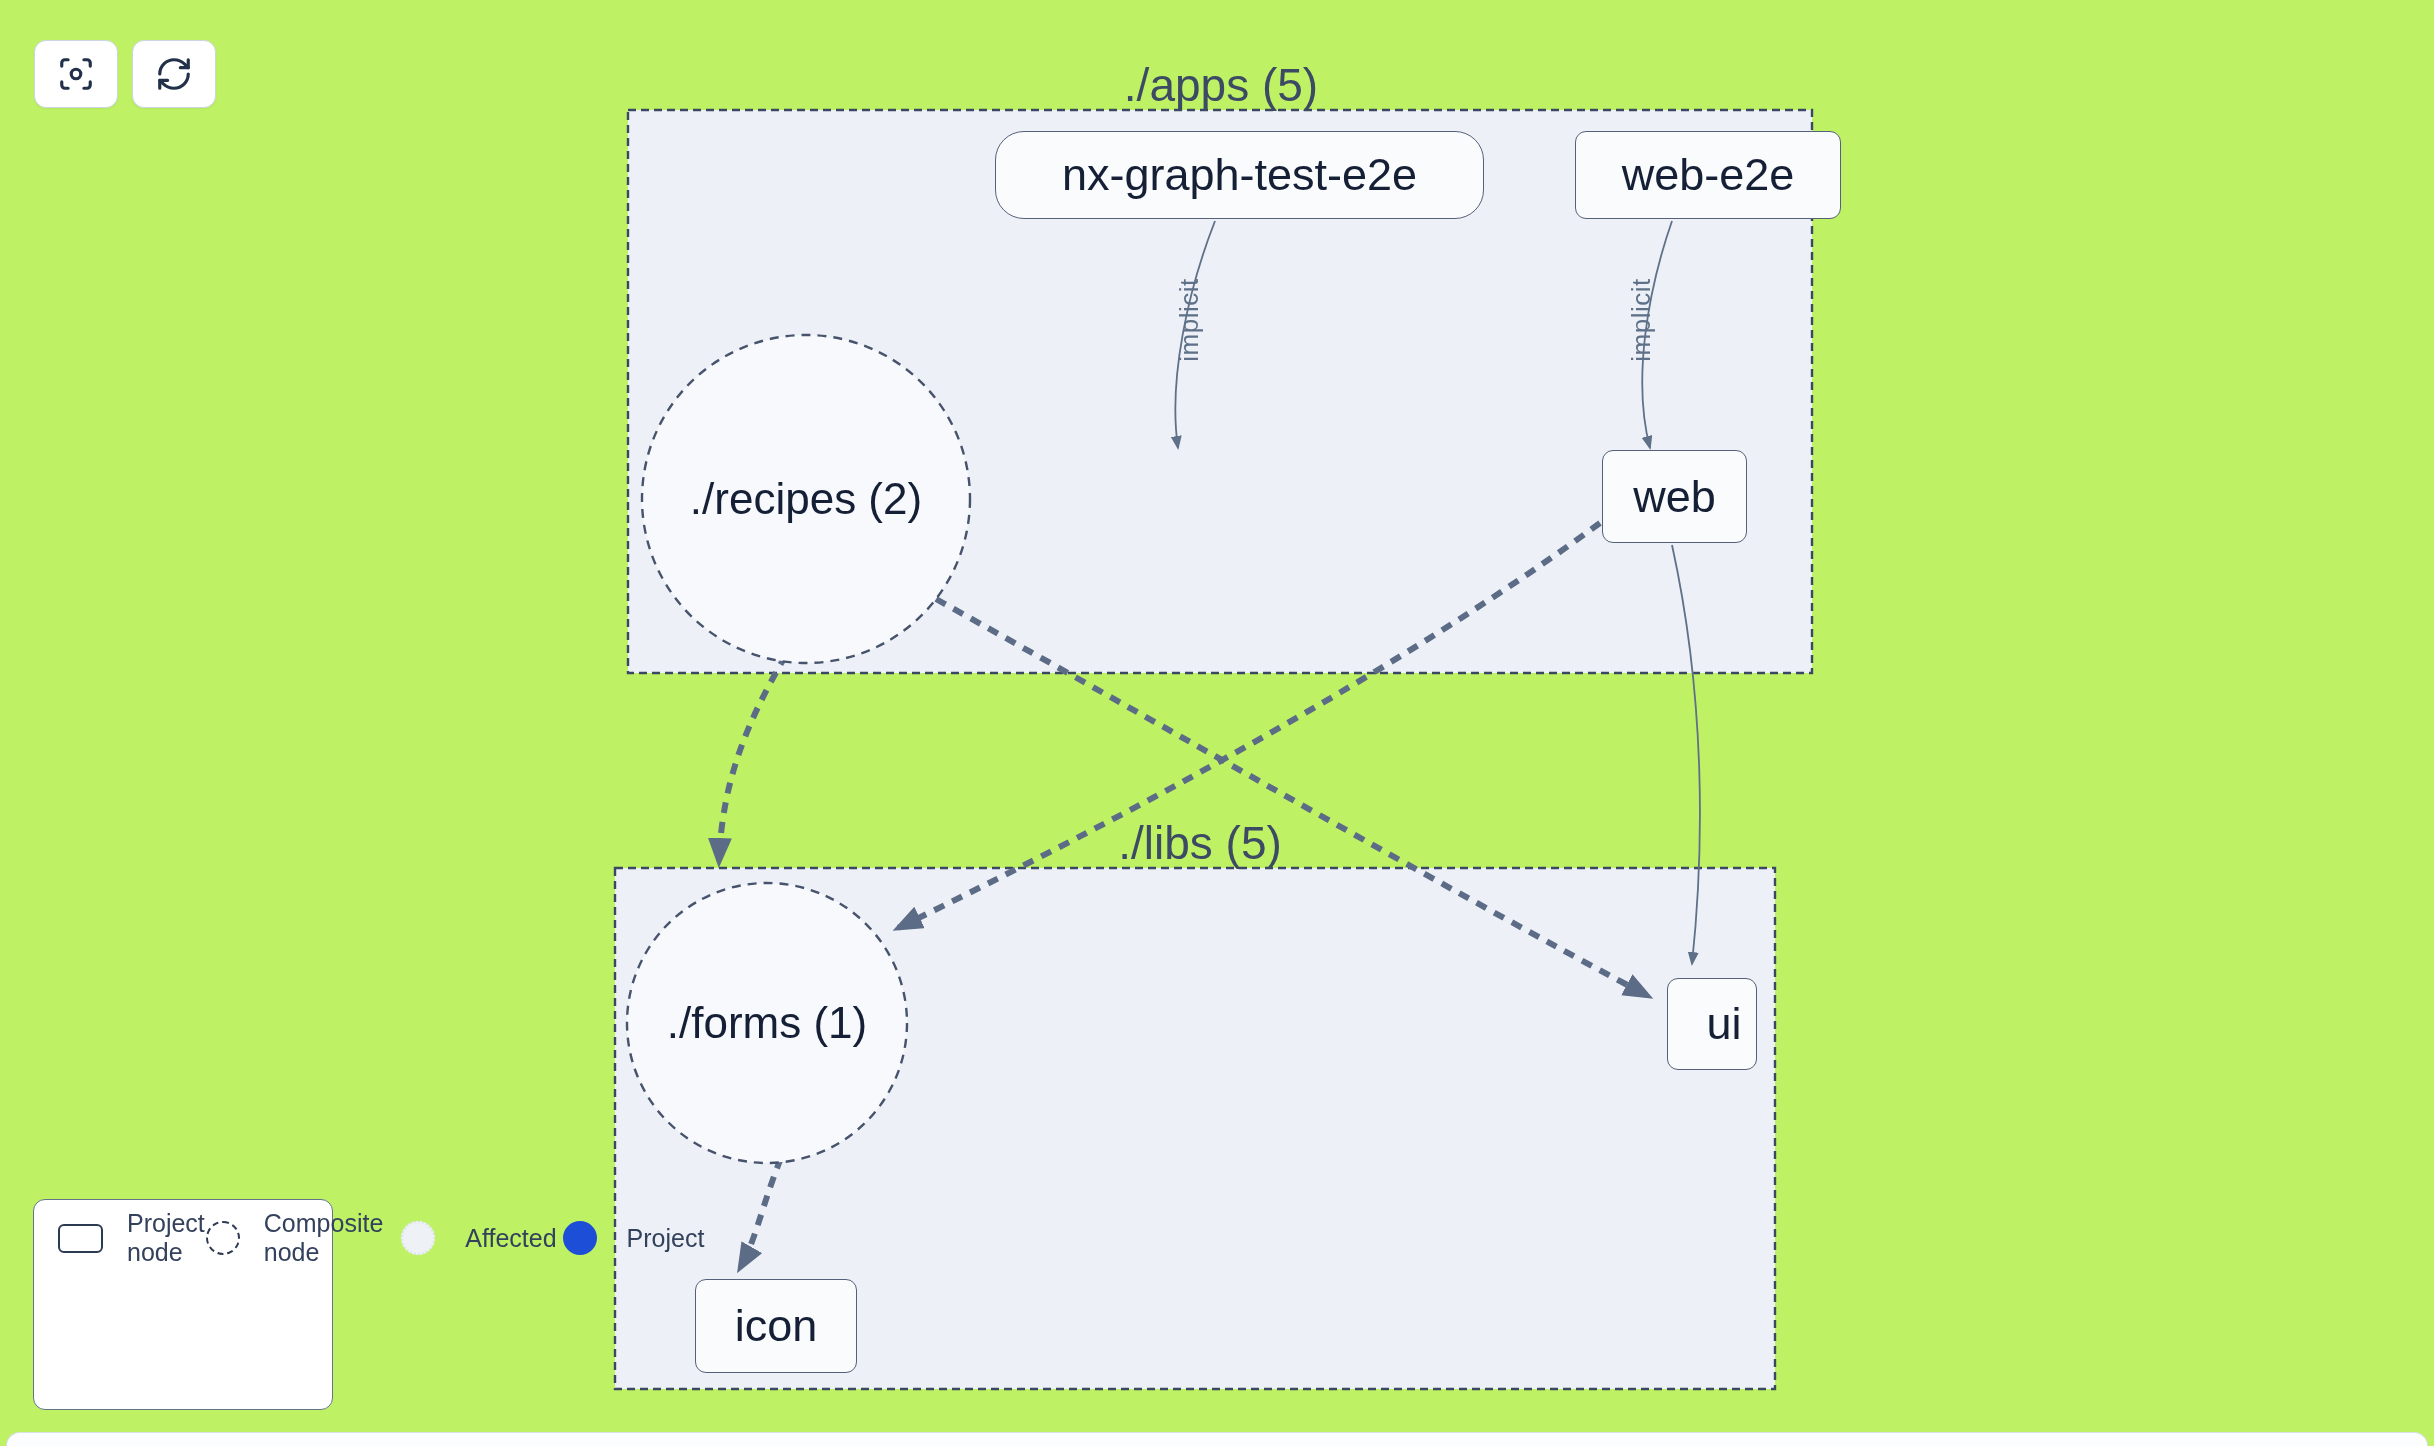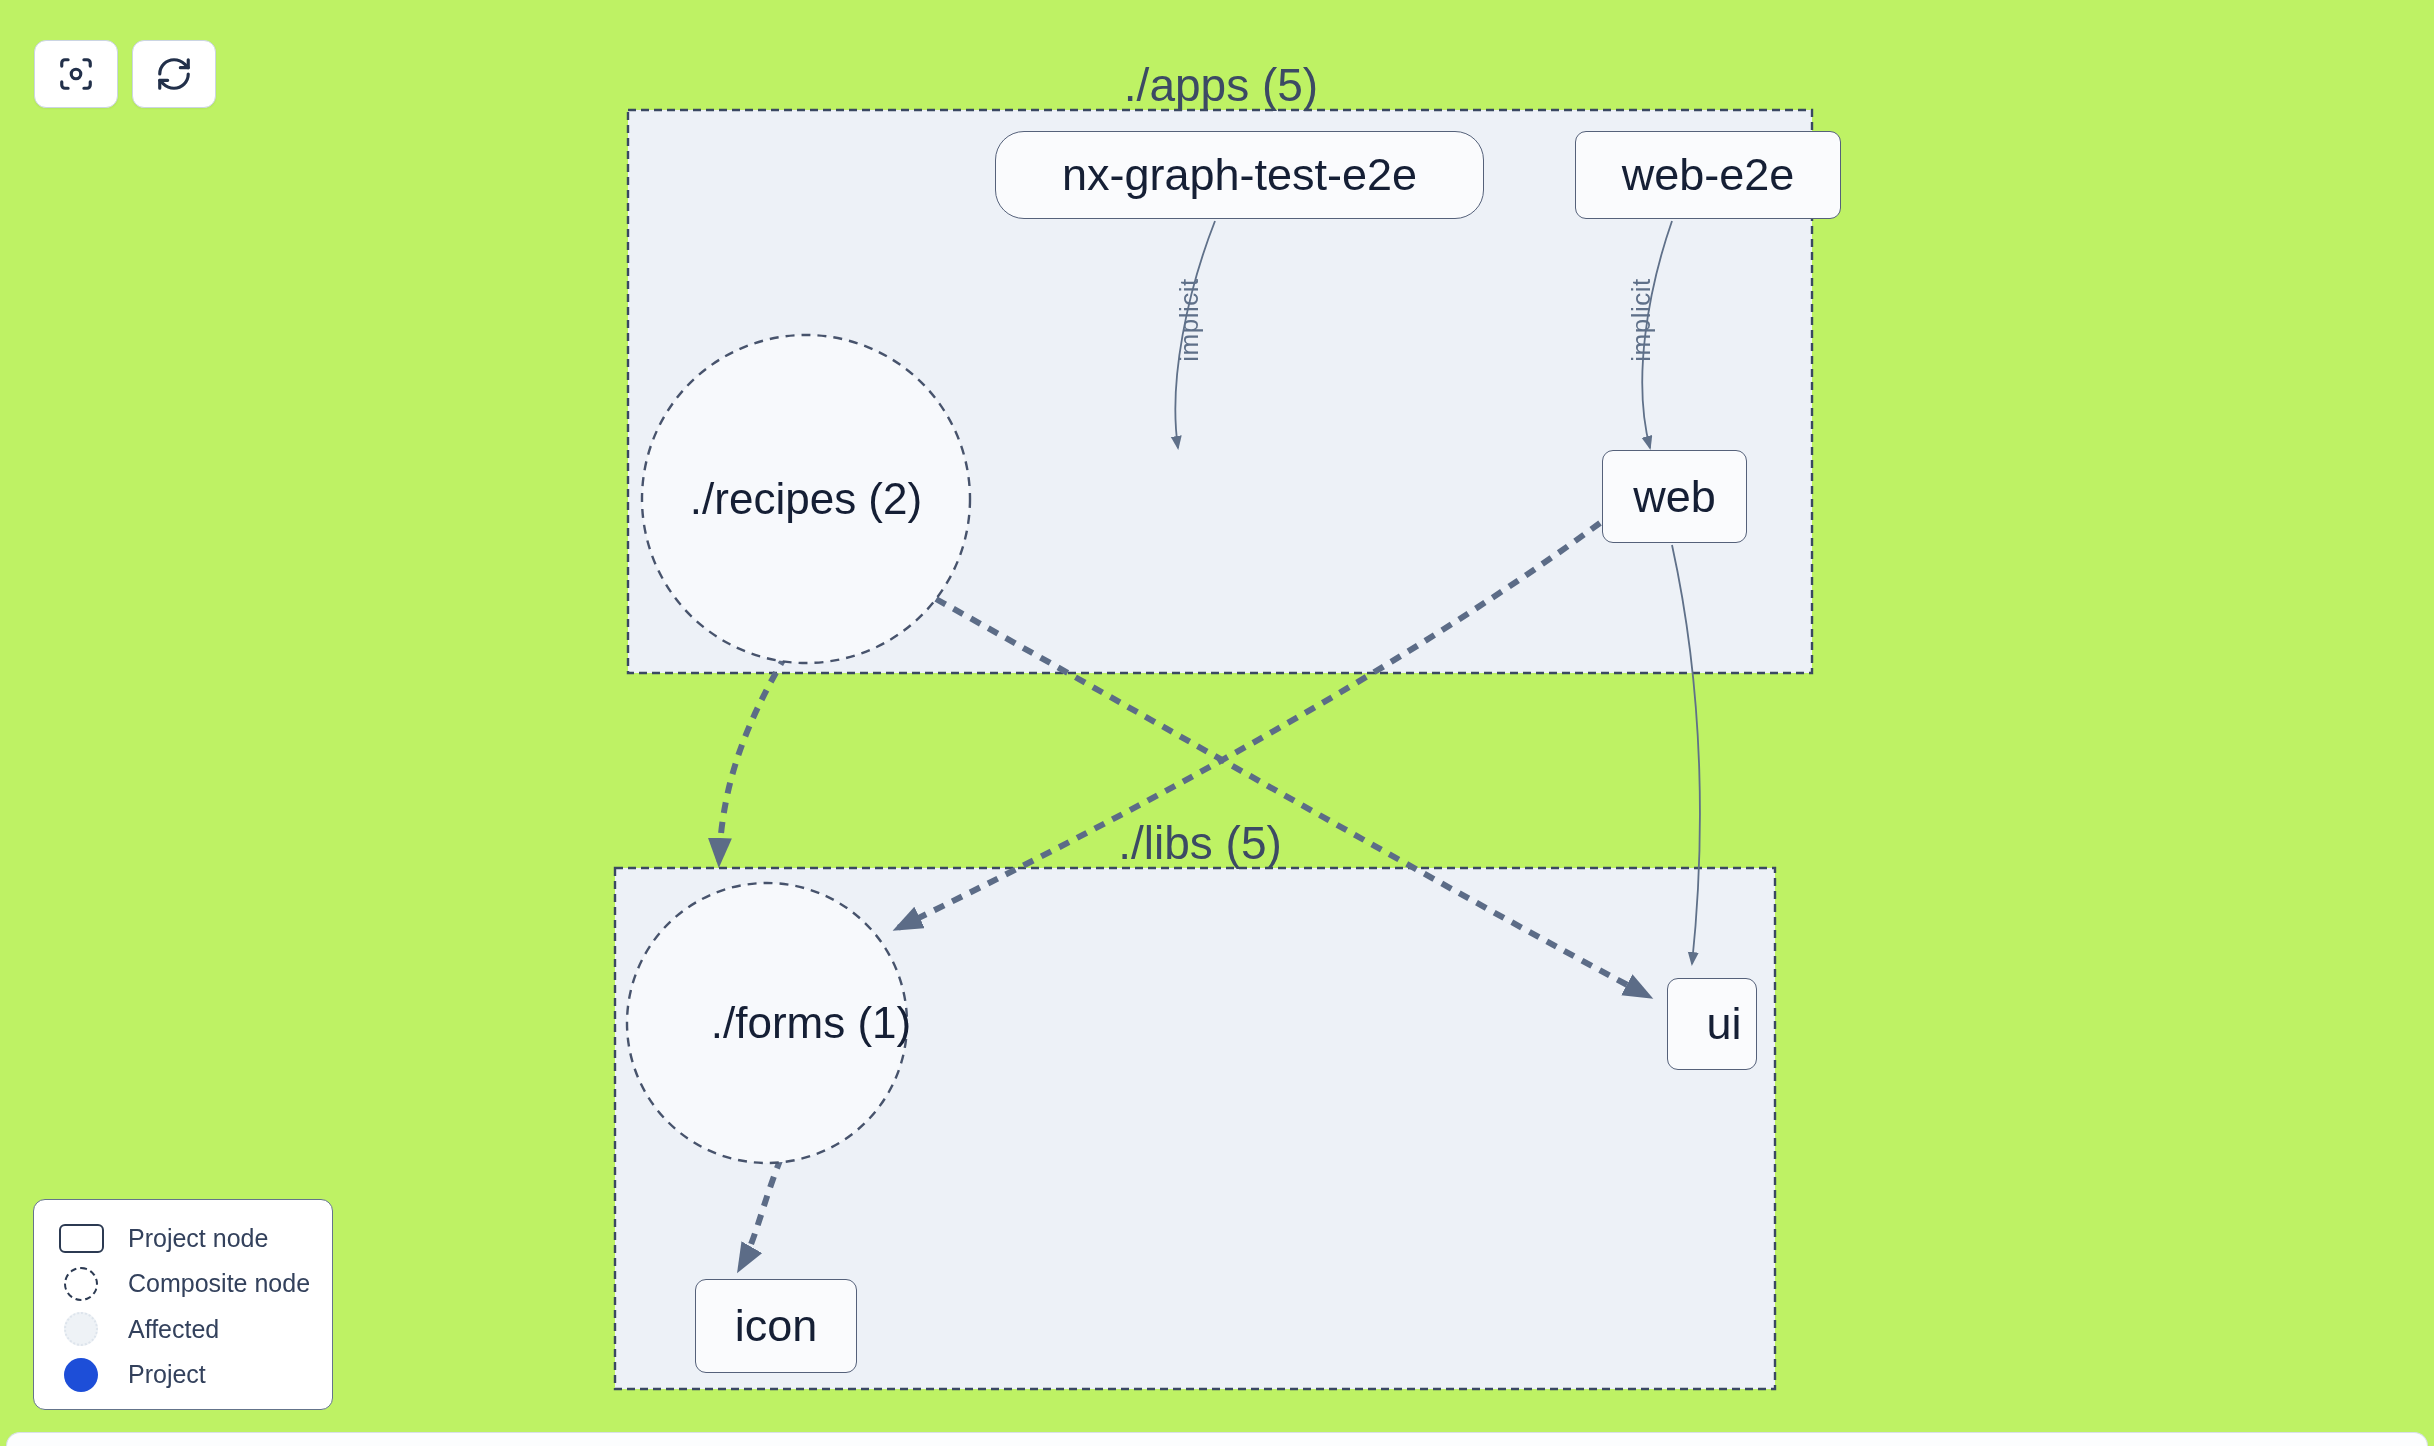--- a/index.html
+++ b/index.html
@@ -45,21 +45,21 @@
   
   .edge-label {
     position:absolute; transform:translate(-50%,-50%) rotate(-90deg);
     font-size:26px; color:#5f7089; white-space:nowrap; letter-spacing:.5px;
   }
 
   
   .legend {
     position:absolute; left:33px; top:1199px; width:300px; height:211px;
     background:#ffffff; border:1.5px solid #64748b; border-radius:12px;
-    padding:16px 14px 12px 24px; display:flex; flex-direction:column;
+    padding:16px 14px 12px 24px; display:flex; 
     justify-content:space-between;
   }
   .legend-row { display:flex; align-items:center; height:44px; }
   .legend-swatch { width:46px; display:flex; align-items:center; justify-content:center; }
   .legend-label { margin-left:24px; font-size:25px; color:#33415c; }
   .sw-project { width:45px; height:29px; border:2.5px solid #2c3a52; border-radius:6px; background:#fff; }
   .sw-composite { width:34px; height:34px; border:2.5px dashed #2c3a52; border-radius:50%; background:#fff; }
   .sw-affected { width:34px; height:34px; border:2px dotted #dde4ec; border-radius:50%; background:#eef2f6; }
   .sw-touched { width:34px; height:34px; border-radius:50%; background:#1d4ed8; }
 
@@ -121,21 +121,21 @@
   <div class="group-label" style="left:1221px; top:62px;">./apps (5)</div>
   <div class="group-label" style="left:1200px; top:820px;">./libs (5)</div>
 
   <div class="node" style="left:995px; top:131px; width:489px; height:88px;border-radius:29px;">nx-graph-test-e2e</div>
   <div class="node" style="left:1575px; top:131px; width:266px; height:88px;">web-e2e</div>
   <div class="node" style="left:1602px; top:450px; width:145px; height:93px;">web</div>
   <div class="node" style="left:1667px; top:978px; width:90px; height:92px;padding-left:24px;">ui</div>
   <div class="node" style="left:695px; top:1279px; width:162px; height:94px;">icon</div>
 
   <div class="composite-label" style="left:806px; top:499px;">./recipes (2)</div>
-  <div class="composite-label" style="left:767px; top:1023px;margin-left:44px;">./forms (1)</div>
+  <div class="composite-label" style="left:767px; top:1023px;">./forms (1)</div>
 
   <div class="edge-label" style="left:1189px; top:320px;">implicit</div>
   <div class="edge-label" style="left:1641px; top:320px;">implicit</div>
 
   <div class="legend">
     <div class="legend-row">
       <span class="legend-swatch">
           <span class="sw-project"></span>
         </span>
       <span class="legend-label">Project node</span>

